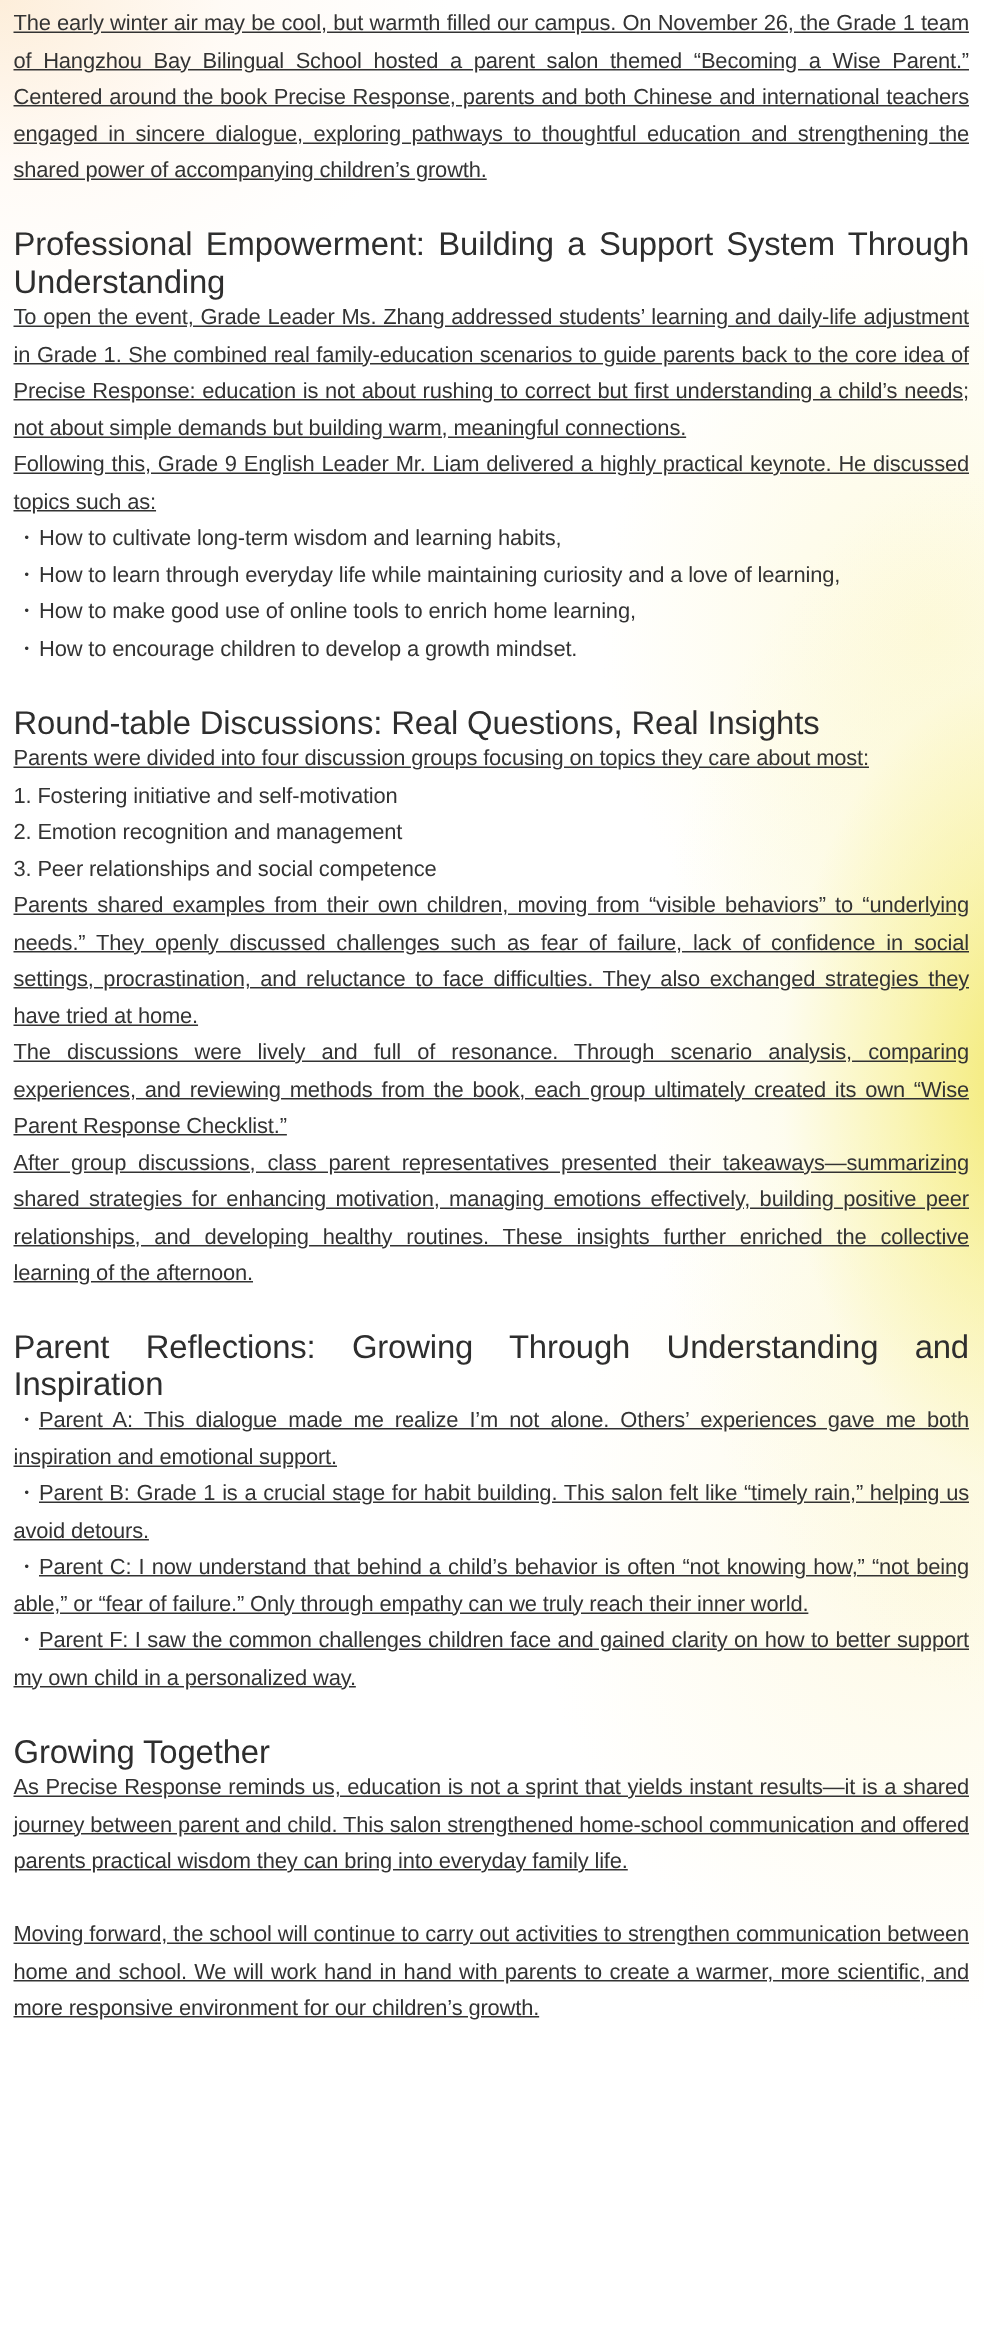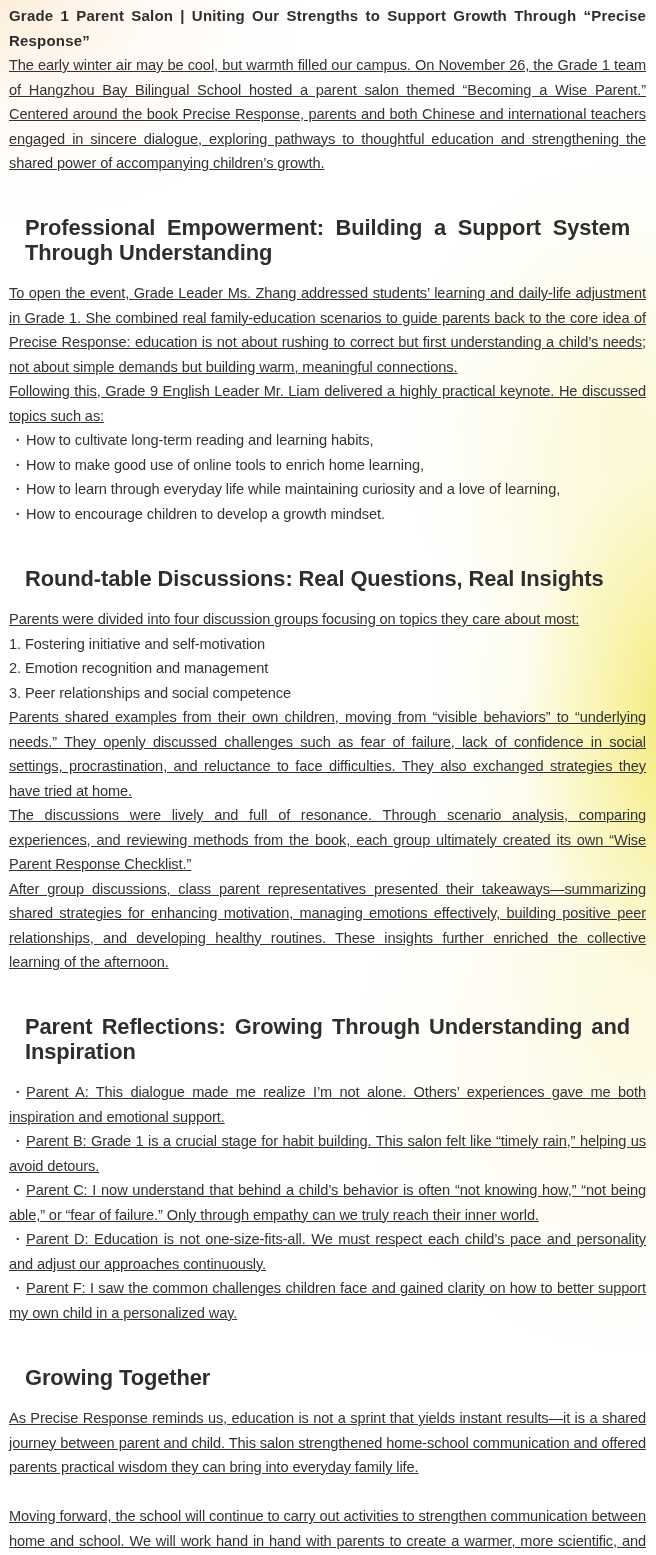--- a/index.html
+++ b/index.html
@@ -31,22 +31,22 @@
       letter-spacing: -0.1px;
     }
     .title {
       font-weight: bold;
       font-size: 15px;
       letter-spacing: 0.2px;
       margin: 0;
       color: #2e2e2e;
     }
     .section-heading {
-      font-weight: bold;
-      margin: 16px;
+      font-weight: normal;
+      margin: 0;
       color: #2e2e2e;
     }
     p {
       margin: 0;
       text-decoration: underline;
     }
     .spacer {
       height: 24.5px;
     }
     ul.bullets, ol.numbered {
@@ -66,33 +66,32 @@
       display: inline-block;
       width: 17px;
       text-align: center;
     }
   </style>
 </head>
 <body>
 
 <div class="article">
 
-  <h1 class="title">Grade 1 Parent Salon | Uniting Our Strengths to Support Growth Through “Precise Response”</h1>
   <p>The early winter air may be cool, but warmth filled our campus. On November 26, the Grade 1 team of Hangzhou Bay Bilingual School hosted a parent salon themed “Becoming a Wise Parent.” Centered around the book Precise Response, parents and both Chinese and international teachers engaged in sincere dialogue, exploring pathways to thoughtful education and strengthening the shared power of accompanying children’s growth.</p>
 
   <div class="spacer"></div>
 
   <section>
     <h2 class="section-heading">Professional Empowerment: Building a Support System Through Understanding</h2>
     <p>To open the event, Grade Leader Ms. Zhang addressed students’ learning and daily-life adjustment in Grade 1. She combined real family-education scenarios to guide parents back to the core idea of Precise Response: education is not about rushing to correct but first understanding a child’s needs; not about simple demands but building warm, meaningful connections.</p>
     <p>Following this, Grade 9 English Leader Mr. Liam delivered a highly practical keynote. He discussed topics such as:</p>
     <ul class="bullets">
-      <li><span class="bullet">・</span><span>How to cultivate long-term reading and learning habits,</span></li>
+      <li><span class="bullet">・</span><span>How to cultivate long-term wisdom and learning habits,</span></li>
+      <li><span class="bullet">・</span><span>How to learn through everyday life while maintaining curiosity and a love of learning,</span></li>
       <li><span class="bullet">・</span><span>How to make good use of online tools to enrich home learning,</span></li>
-      <li><span class="bullet">・</span><span>How to learn through everyday life while maintaining curiosity and a love of learning,</span></li>
       <li><span class="bullet">・</span><span>How to encourage children to develop a growth mindset.</span></li>
     </ul>
   </section>
 
   <div class="spacer"></div>
 
   <section>
     <h2 class="section-heading">Round-table Discussions: Real Questions, Real Insights</h2>
     <p>Parents were divided into four discussion groups focusing on topics they care about most:</p>
     <ol class="numbered">
@@ -105,21 +104,20 @@
     <p>After group discussions, class parent representatives presented their takeaways—summarizing shared strategies for enhancing motivation, managing emotions effectively, building positive peer relationships, and developing healthy routines. These insights further enriched the collective learning of the afternoon.</p>
   </section>
 
   <div class="spacer"></div>
 
   <section>
     <h2 class="section-heading">Parent Reflections: Growing Through Understanding and Inspiration</h2>
     <p class="reflection"><span class="bullet">・</span><span>Parent A: This dialogue made me realize I’m not alone. Others’ experiences gave me both inspiration and emotional support.</span></p>
     <p class="reflection"><span class="bullet">・</span><span>Parent B: Grade 1 is a crucial stage for habit building. This salon felt like “timely rain,” helping us avoid detours.</span></p>
     <p class="reflection"><span class="bullet">・</span><span>Parent C: I now understand that behind a child’s behavior is often “not knowing how,” “not being able,” or “fear of failure.” Only through empathy can we truly reach their inner world.</span></p>
-    <p class="reflection"><span class="bullet">・</span><span>Parent D: Education is not one-size-fits-all. We must respect each child’s pace and personality and adjust our approaches continuously.</span></p>
     <p class="reflection"><span class="bullet">・</span><span>Parent F: I saw the common challenges children face and gained clarity on how to better support my own child in a personalized way.</span></p>
   </section>
 
   <div class="spacer"></div>
 
   <section>
     <h2 class="section-heading">Growing Together</h2>
     <p>As Precise Response reminds us, education is not a sprint that yields instant results—it is a shared journey between parent and child. This salon strengthened home-school communication and offered parents practical wisdom they can bring into everyday family life.</p>
     <div class="spacer"></div>
     <p>Moving forward, the school will continue to carry out activities to strengthen communication between home and school. We will work hand in hand with parents to create a warmer, more scientific, and more responsive environment for our children’s growth.</p>

